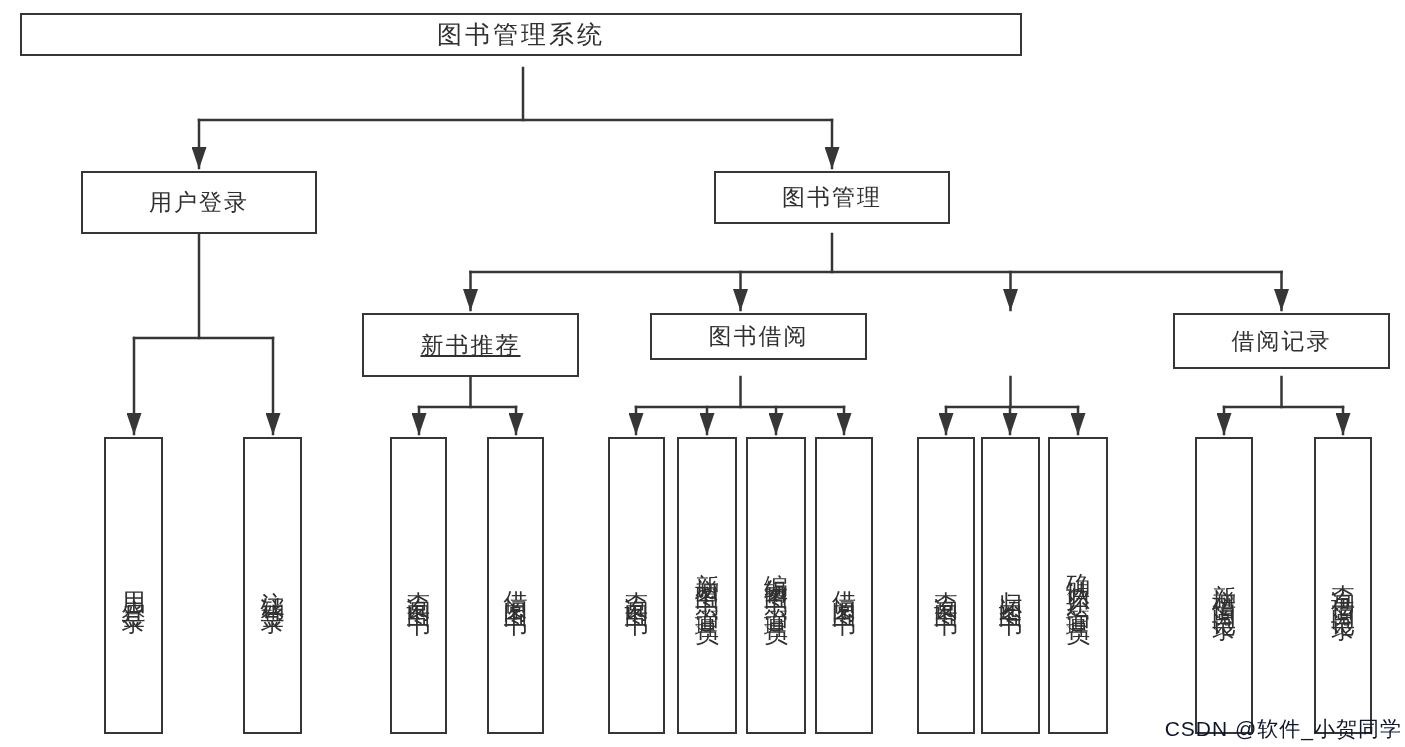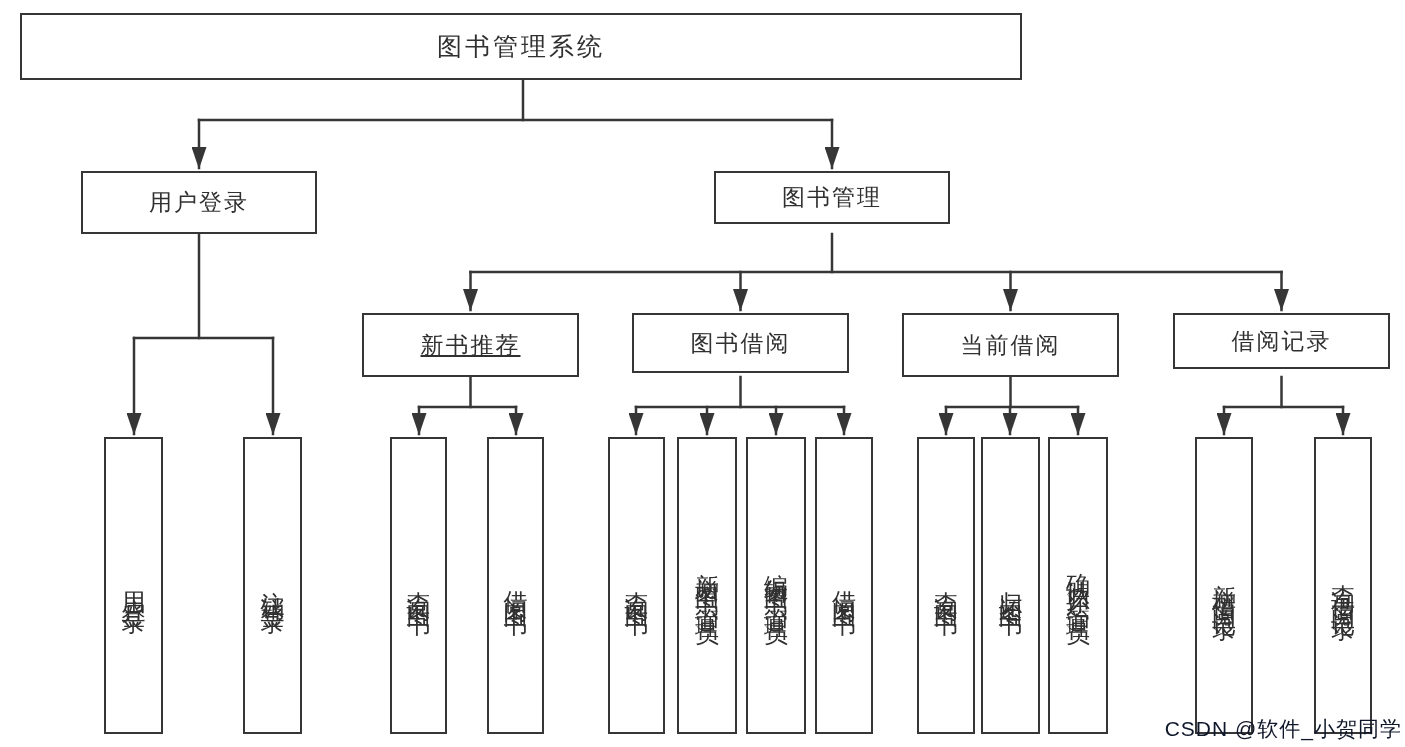--- a/index.html
+++ b/index.html
@@ -120,39 +120,36 @@
 
       <g>
         <line x1="1281.5" y1="377" x2="1281.5" y2="407"></line>
         <line x1="1224" y1="407" x2="1343" y2="407"></line>
         <line x1="1224" y1="407" x2="1224" y2="434" marker-end="url(#arw)"></line>
         <line x1="1343" y1="407" x2="1343" y2="434" marker-end="url(#arw)"></line>
       </g>
     </g>
   </svg>
 
-  <div class="box lvl1" style="left:20px; top:13px; width:1002px; height:67px;">
+  <div class="box lvl1" style="left:20px; top:13px; width:1002px; height:43px;">
     <span class="h-label">图书管理系统</span>
   </div>
 
   <div class="box" style="left:81px; top:171px; width:236px; height:63px;">
     <span class="h-label">用户登录</span>
   </div>
   <div class="box" style="left:714px; top:171px; width:236px; height:53px;">
     <span class="h-label">图书管理</span>
   </div>
 
   <div class="box" style="left:362px; top:313px; width:217px; height:64px;text-decoration:underline;">
     <span class="h-label">新书推荐</span>
   </div>
-  <div class="box" style="left:632px; top:313px; width:217px; height:60px;">
+  <div class="box" style="left:650px; top:313px; width:217px; height:47px;">
     <span class="h-label">图书借阅</span>
-  </div>
-  <div class="box" style="left:902px; top:313px; width:217px; height:64px;">
-    <span class="h-label">当前借阅</span>
   </div>
   <div class="box" style="left:1173px; top:313px; width:217px; height:56px;">
     <span class="h-label">借阅记录</span>
   </div>
 
   <div class="box leaf" style="left:104px; top:437px; width:59px; height:297px;">
     <span class="v-label">用户登录</span>
   </div>
   <div class="box leaf" style="left:243px; top:437px; width:59px; height:297px;">
     <span class="v-label">注销登录</span>

